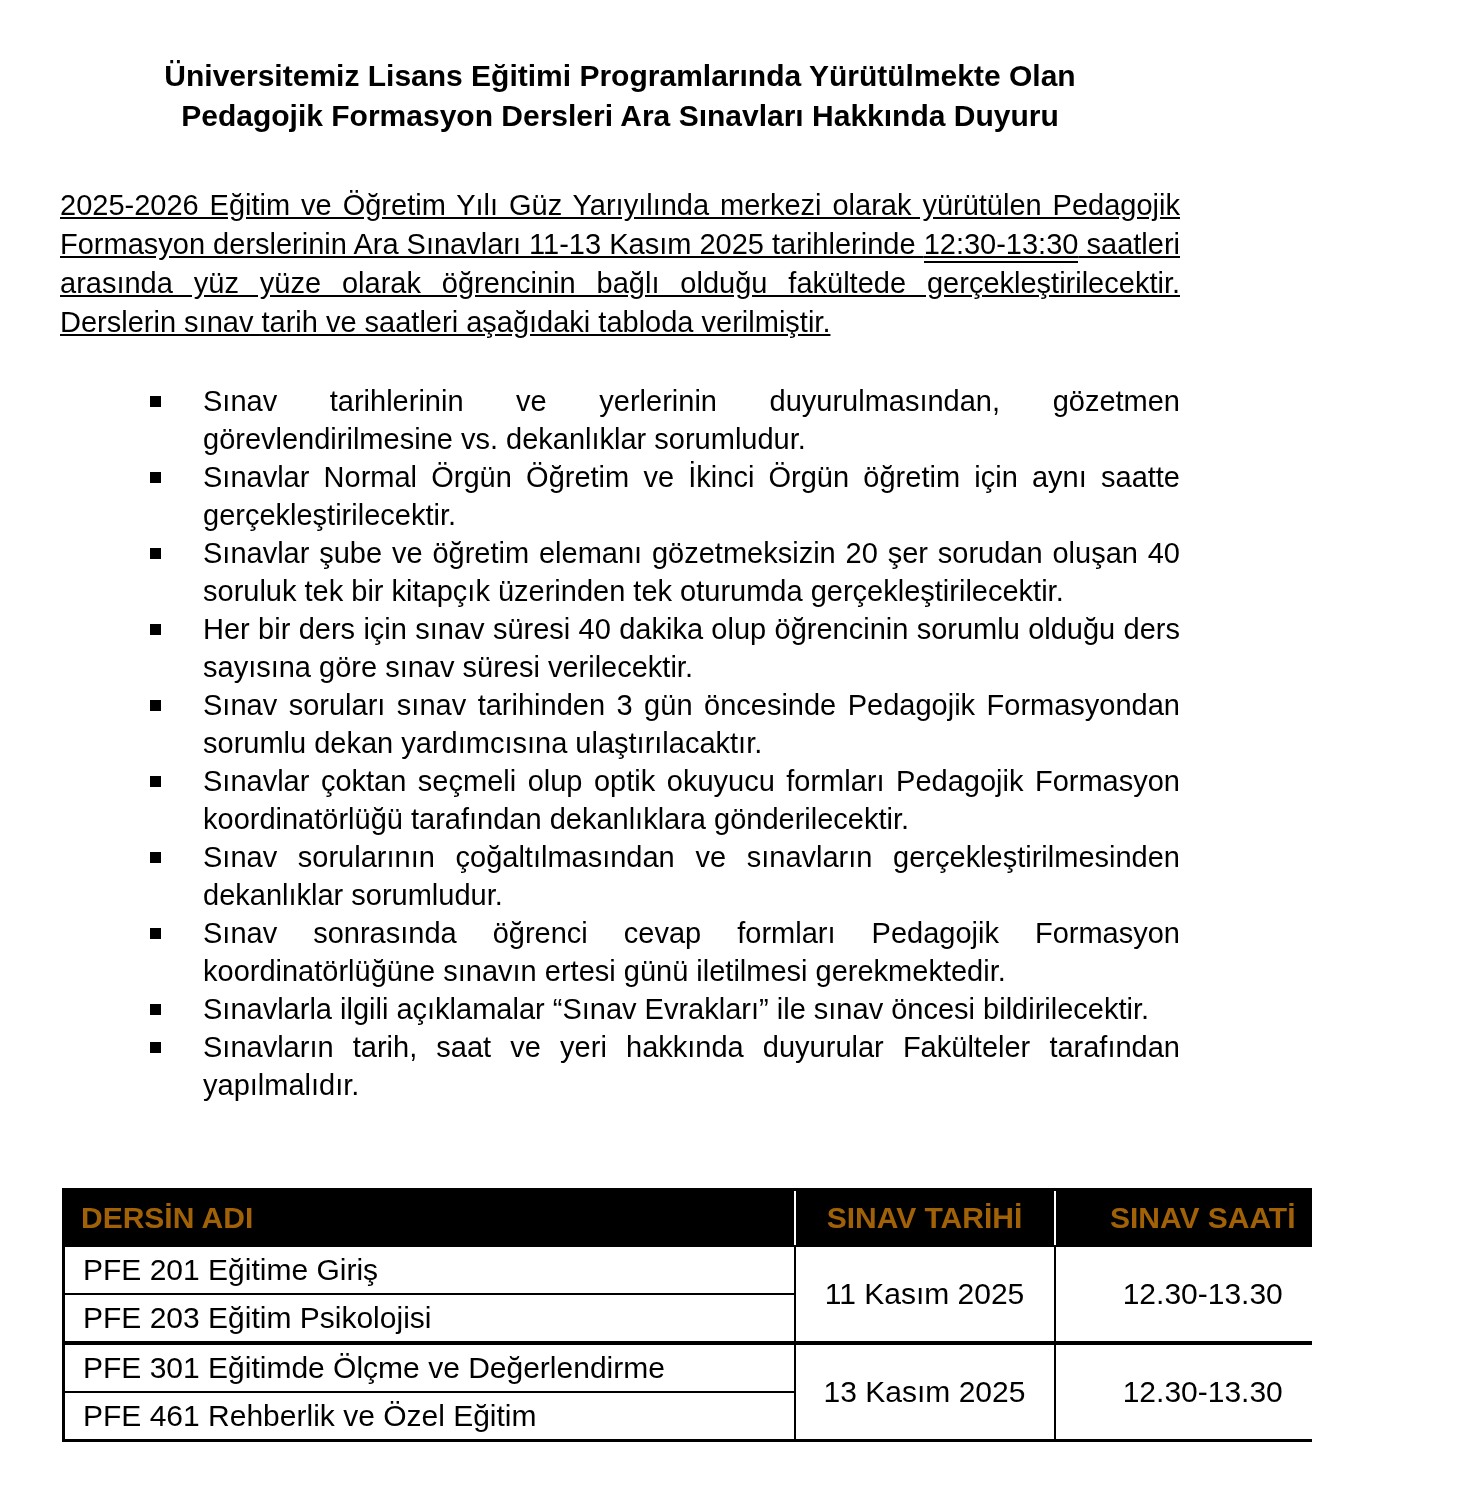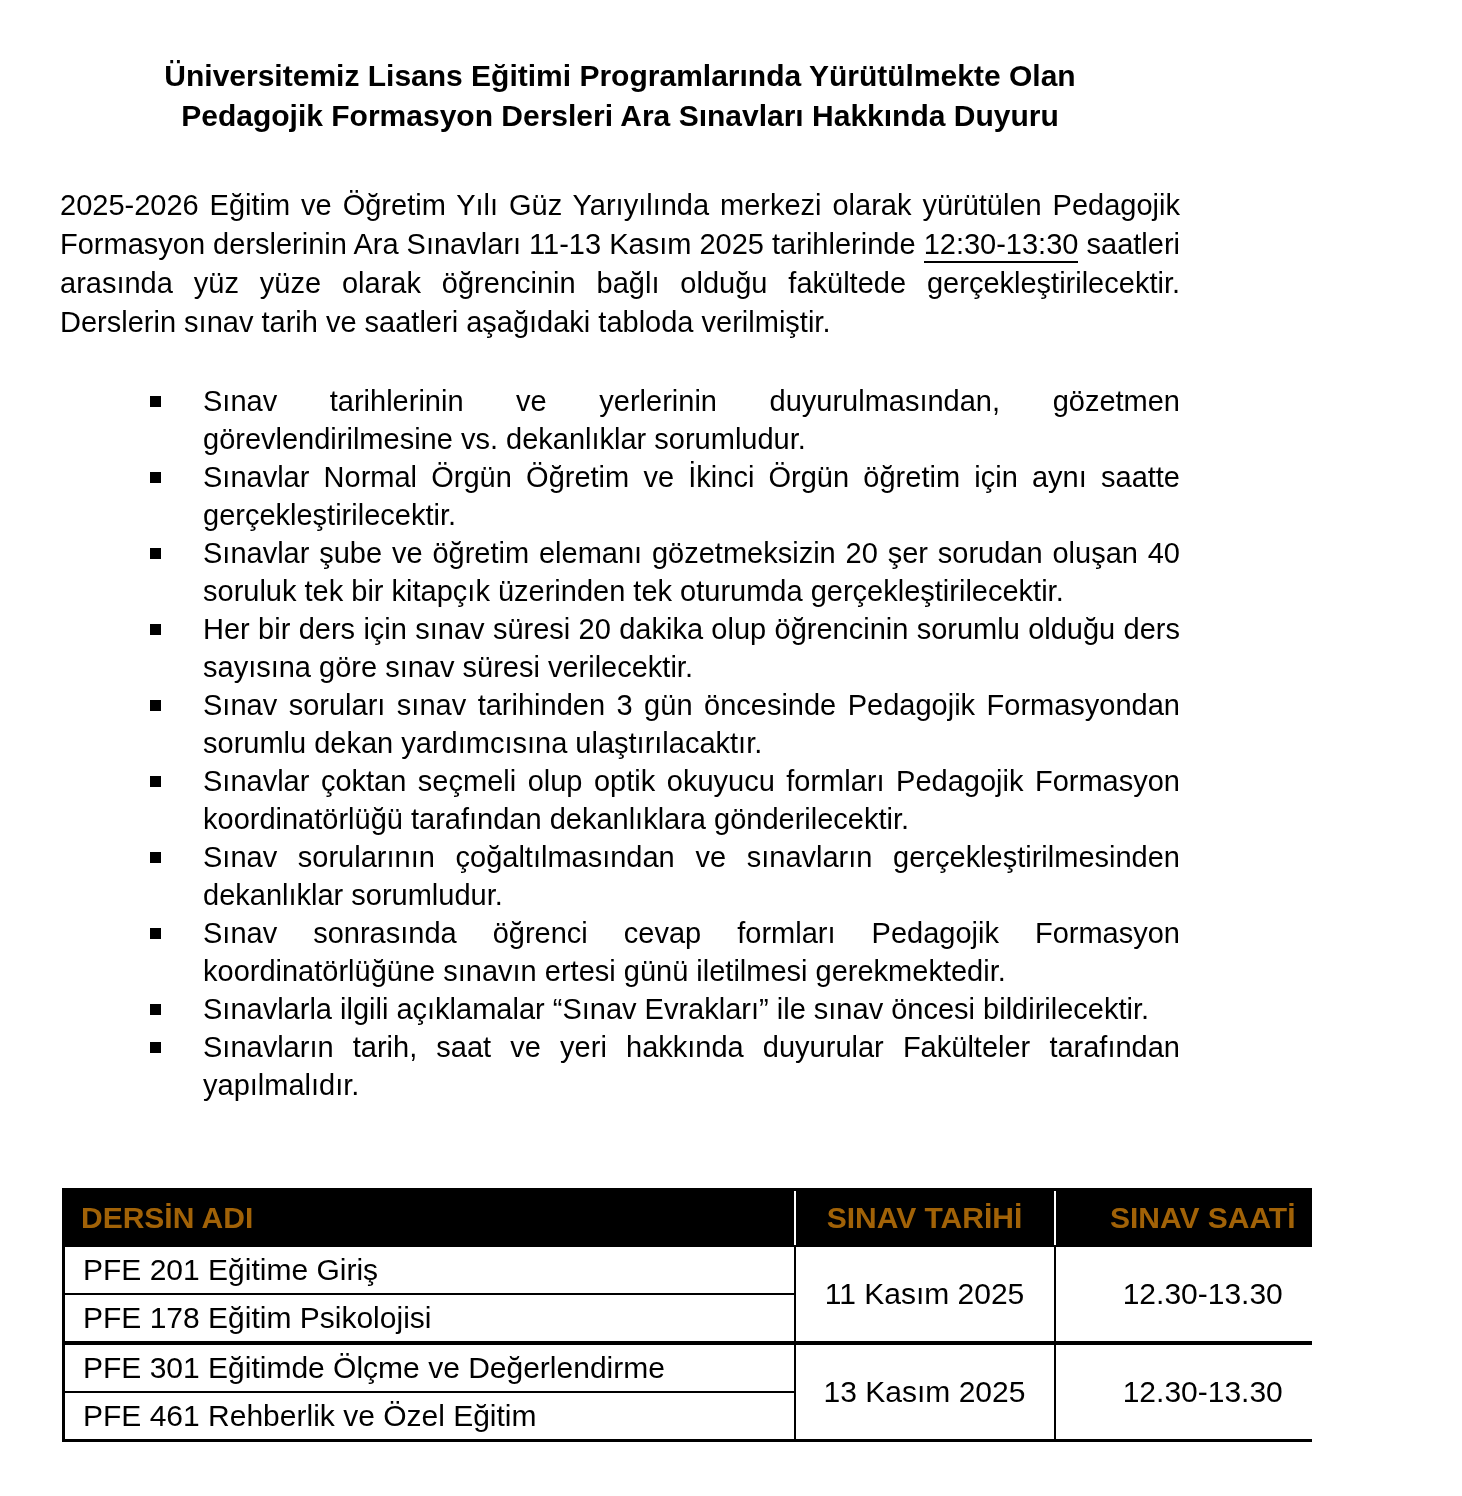--- a/index.html
+++ b/index.html
@@ -24,20 +24,21 @@
     font-size: 30px;
     font-weight: 700;
     line-height: 40px;
     text-align: center;
   }
   .intro {
     margin: 50px 0 0 0;
     font-size: 29px;
     line-height: 39px;
     text-align: justify;
+    text-decoration: underline;
   }
   .u-time {
     border-bottom: 2px solid #000;
     padding-bottom: 1px;
   }
   ul.bullets {
     margin: 40px 0 1px 0;
     padding: 0;
     list-style: none;
   }
@@ -109,21 +110,21 @@
     <div>Üniversitemiz Lisans Eğitimi Programlarında Yürütülmekte Olan</div>
     <div>Pedagojik Formasyon Dersleri Ara Sınavları Hakkında Duyuru</div>
   </div>
 
   <p class="intro"><span>2025-2026 Eğitim ve Öğretim Yılı Güz Yarıyılında merkezi olarak yürütülen Pedagojik Formasyon derslerinin Ara Sınavları 11-13 Kasım 2025 tarihlerinde </span><span class="u-time">12:30-13:30</span><span> saatleri arasında yüz yüze olarak öğrencinin bağlı olduğu fakültede gerçekleştirilecektir. Derslerin sınav tarih ve saatleri aşağıdaki tabloda verilmiştir.</span></p>
 
   <ul class="bullets">
     <li><span class="sq"></span><span>Sınav tarihlerinin ve yerlerinin duyurulmasından, gözetmen görevlendirilmesine vs. dekanlıklar sorumludur.</span></li>
     <li><span class="sq"></span><span>Sınavlar Normal Örgün Öğretim ve İkinci Örgün öğretim için aynı saatte gerçekleştirilecektir.</span></li>
     <li><span class="sq"></span><span>Sınavlar şube ve öğretim elemanı gözetmeksizin 20 şer sorudan oluşan 40 soruluk tek bir kitapçık üzerinden tek oturumda gerçekleştirilecektir.</span></li>
-    <li><span class="sq"></span><span>Her bir ders için sınav süresi 20 dakika olup öğrencinin sorumlu olduğu ders sayısına göre sınav süresi verilecektir.</span></li>
+    <li><span class="sq"></span><span>Her bir ders için sınav süresi 40 dakika olup öğrencinin sorumlu olduğu ders sayısına göre sınav süresi verilecektir.</span></li>
     <li><span class="sq"></span><span>Sınav soruları sınav tarihinden 3 gün öncesinde Pedagojik Formasyondan sorumlu dekan yardımcısına ulaştırılacaktır.</span></li>
     <li><span class="sq"></span><span>Sınavlar çoktan seçmeli olup optik okuyucu formları Pedagojik Formasyon koordinatörlüğü tarafından dekanlıklara gönderilecektir.</span></li>
     <li><span class="sq"></span><span>Sınav sorularının çoğaltılmasından ve sınavların gerçekleştirilmesinden dekanlıklar sorumludur.</span></li>
     <li><span class="sq"></span><span>Sınav sonrasında öğrenci cevap formları Pedagojik Formasyon koordinatörlüğüne sınavın ertesi günü iletilmesi gerekmektedir.</span></li>
     <li><span class="sq"></span><span>Sınavlarla ilgili açıklamalar “Sınav Evrakları” ile sınav öncesi bildirilecektir.</span></li>
     <li><span class="sq"></span><span>Sınavların tarih, saat ve yeri hakkında duyurular Fakülteler tarafından yapılmalıdır.</span></li>
   </ul>
 
   <table class="exam-table">
     <colgroup>
@@ -138,21 +139,21 @@
         <th class="c3">SINAV SAATİ</th>
       </tr>
     </thead>
     <tbody>
       <tr>
         <td class="course">PFE 201 Eğitime Giriş</td>
         <td class="center" rowspan="2">11 Kasım 2025</td>
         <td class="center" rowspan="2">12.30-13.30</td>
       </tr>
       <tr>
-        <td class="course">PFE 178 Eğitim Psikolojisi</td>
+        <td class="course">PFE 203 Eğitim Psikolojisi</td>
       </tr>
       <tr class="group-sep">
         <td class="course">PFE 301 Eğitimde Ölçme ve Değerlendirme</td>
         <td class="center" rowspan="2">13 Kasım 2025</td>
         <td class="center" rowspan="2">12.30-13.30</td>
       </tr>
       <tr>
         <td class="course">PFE 461 Rehberlik ve Özel Eğitim</td>
       </tr>
     </tbody>

